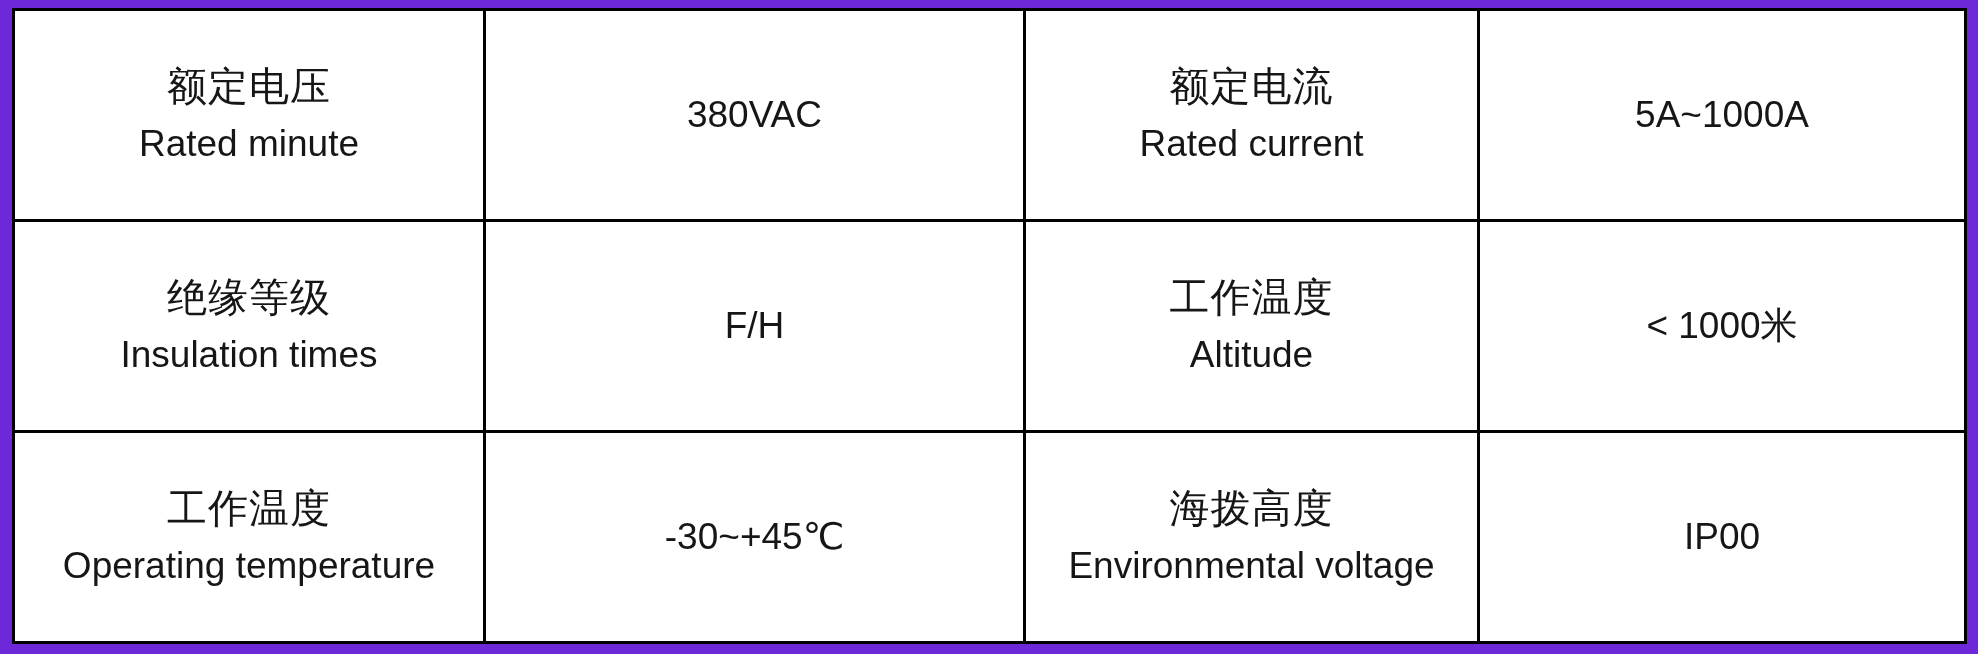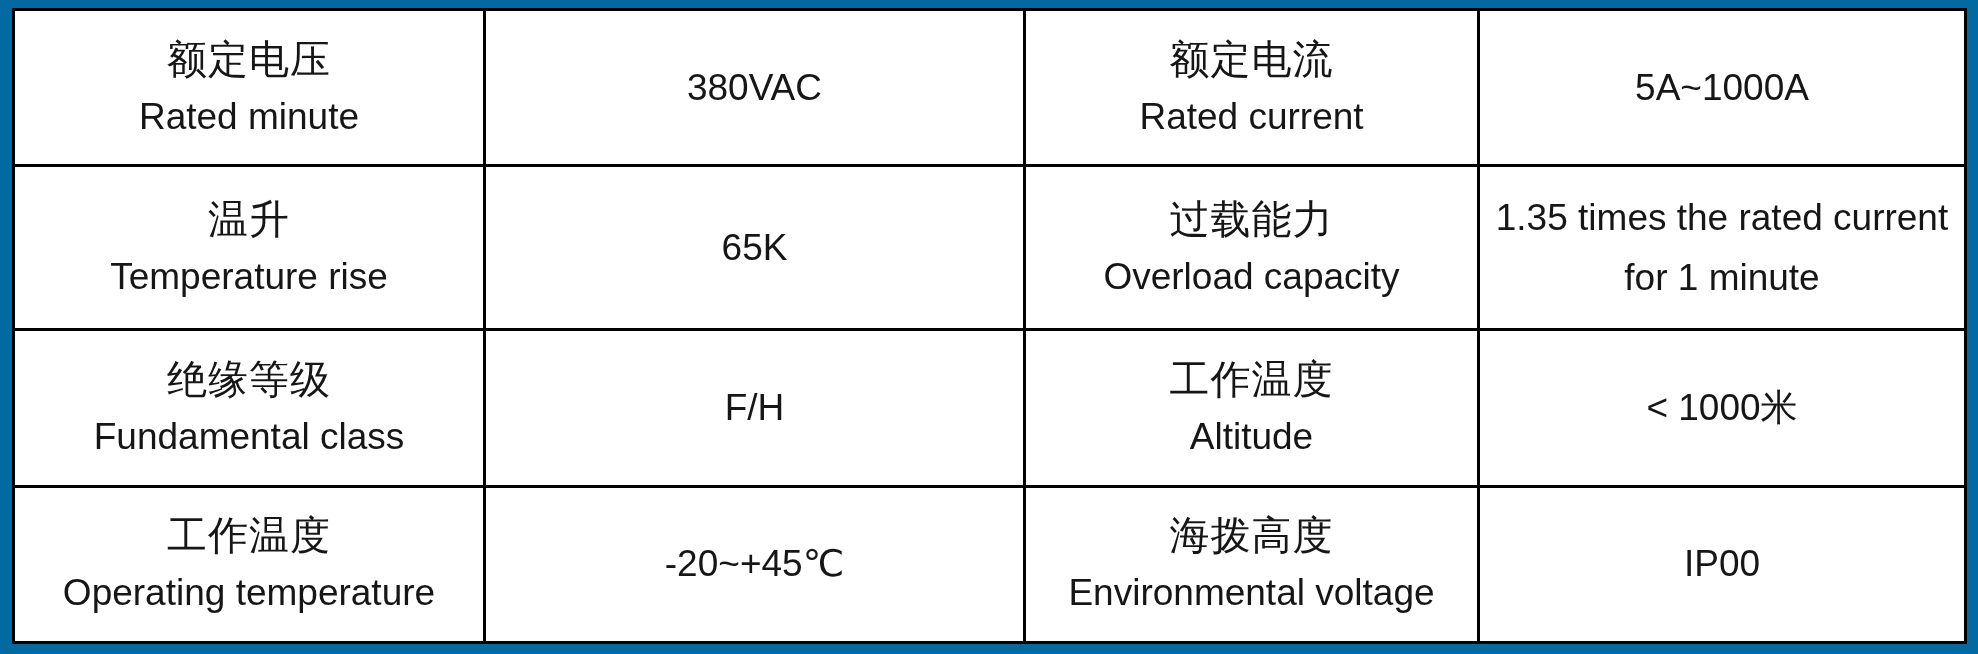--- a/index.html
+++ b/index.html
@@ -4,21 +4,21 @@
 <style>
   html, body {
     margin: 0;
     padding: 0;
     background: #ffffff;
   }
   .page {
     position: relative;
     width: 1978px;
     height: 654px;
-    background: #0369a1;
+    background: #6d28d9;
     font-family: "Liberation Sans", "DejaVu Sans", sans-serif;
     color: #161616;
   }
   table.spec {
     position: absolute;
     left: 12px;
     top: 8px;
     width: 1952px;
     height: 636px;
     border-collapse: collapse;
@@ -69,62 +69,45 @@
         <td>
           <div class="zh">额定电流</div>
           <div class="en">Rated current</div>
         </td>
         <td>
           <div class="value-line">5A~1000A</div>
         </td>
       </tr>
 
 
-      <tr>
-        <td>
-          <div class="zh">温升</div>
-          <div class="en">Temperature rise</div>
-        </td>
-        <td>
-          <div class="value-line">65K</div>
-        </td>
-        <td>
-          <div class="zh">过载能力</div>
-          <div class="en">Overload capacity</div>
-        </td>
-        <td>
-          <div class="value-line">1.35 times the rated current</div>
-          <div class="value-line">for 1 minute</div>
-        </td>
-      </tr>
 
       <tr>
         <td>
           <div class="zh">绝缘等级</div>
-          <div class="en">Fundamental class</div>
+          <div class="en">Insulation times</div>
         </td>
         <td>
           <div class="value-line">F/H</div>
         </td>
         <td>
           <div class="zh">工作温度</div>
           <div class="en">Altitude</div>
         </td>
         <td>
           <div class="value-line">&lt; 1000米</div>
         </td>
       </tr>
 
       <tr>
         <td>
           <div class="zh">工作温度</div>
           <div class="en">Operating temperature</div>
         </td>
         <td>
-          <div class="value-line">-20~+45℃</div>
+          <div class="value-line">-30~+45℃</div>
         </td>
         <td>
           <div class="zh">海拨高度</div>
           <div class="en">Environmental voltage</div>
         </td>
         <td>
           <div class="value-line">IP00</div>
         </td>
       </tr>
 

